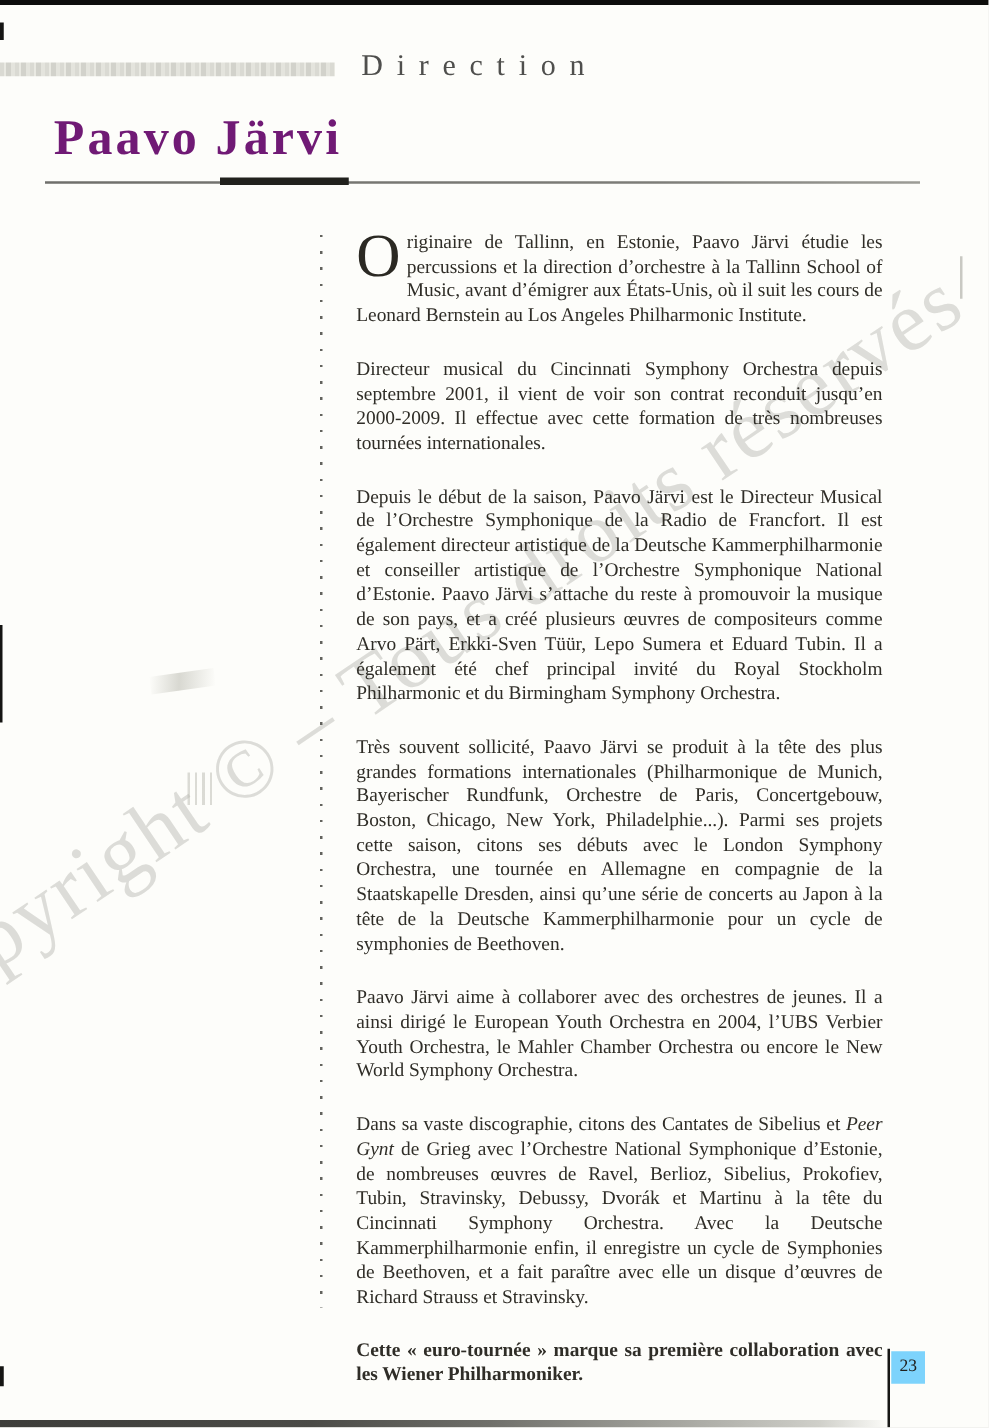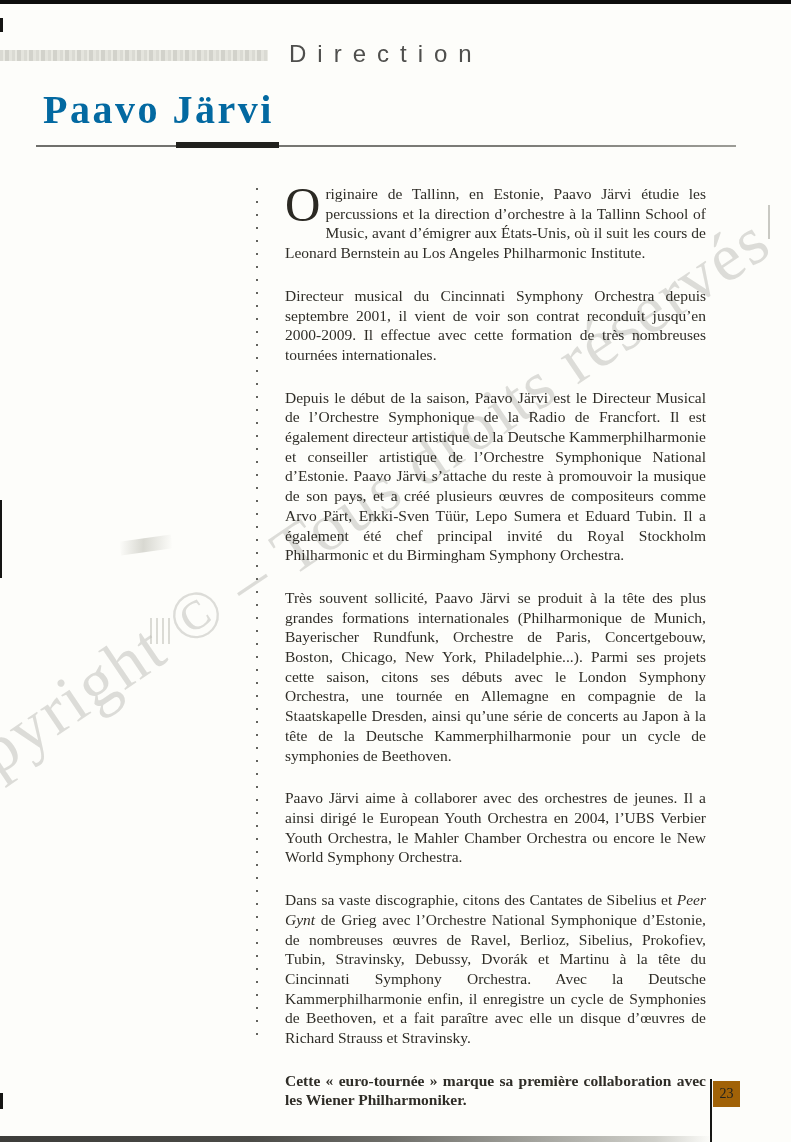--- a/index.html
+++ b/index.html
@@ -21,26 +21,26 @@
   .tick-3{top:1093px;width:3px;height:16px;}
   .right-smudge{position:absolute;left:768px;top:205px;width:2px;height:34px;background:#c9c9c3;}
 
   
   .header-band{
     position:absolute;left:0;top:50px;width:268px;height:11px;
     background:repeating-linear-gradient(90deg,#dadad3 0 3px,#e9e9e2 3px 5px,#d2d2cb 5px 9px,#e4e4dd 9px 12px);
   }
   .section-label{
     position:absolute;left:289px;top:40px;
-    font-family:Liberation Sans, sans-serif;
+    font-family:Liberation Serif, serif;
     font-size:24px;color:#4f4f4d;letter-spacing:11px;font-weight:400;
   }
   .page-title{
     position:absolute;left:43px;top:86px;margin:0;
-    font-size:40px;font-weight:bold;color:#0369a1;letter-spacing:2.5px;
+    font-size:40px;font-weight:bold;color:#701a75;letter-spacing:2.5px;
   }
   .title-rule{
     position:absolute;left:36px;top:145px;width:700px;height:2px;
     background:linear-gradient(to right,#6f6f6b 0%,#7d7d78 70%,#9c9c96 100%);
   }
   .title-rule-accent{
     position:absolute;left:140px;top:-3px;width:103px;height:6px;background:#21211d;display:block;
   }
 
   
@@ -74,21 +74,21 @@
     float:left;
     font-size:49px;line-height:38px;
     padding:2px 5px 0 0;color:#2b2923;
   }
   .italic-title{font-style:italic;}
 
   
   .page-marker-line{position:absolute;left:710px;top:1079px;width:2px;height:63px;background:#161614;}
   .page-number-box{
     position:absolute;left:713px;top:1081px;width:27px;height:26px;
-    background:#a16207;color:#21211d;
+    background:#7dd3fc;color:#21211d;
     font-size:14px;line-height:26px;text-align:center;
   }
 </style>
 </head>
 <body>
 
 <div class="page">
 
   <div class="top-edge"></div>
   <div class="left-tick tick-1"></div>

